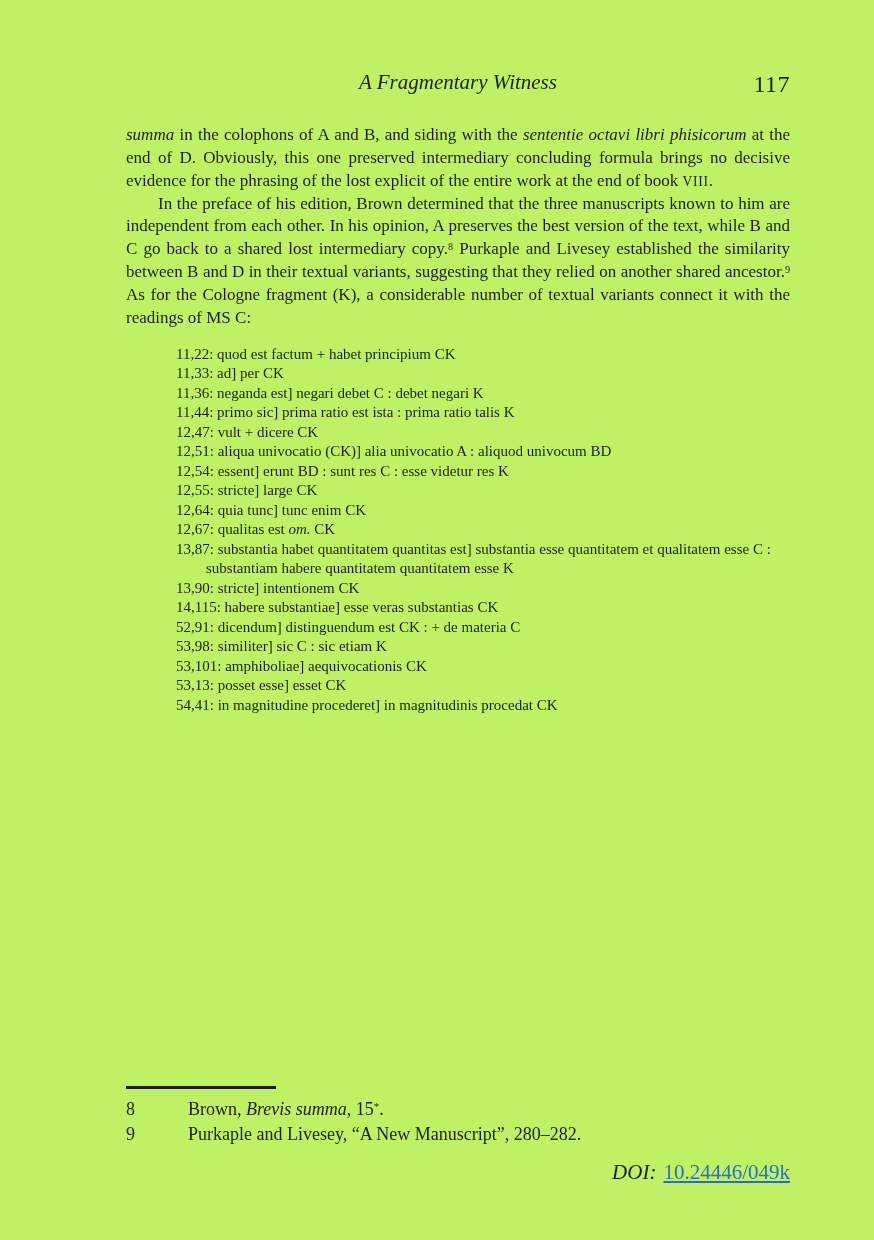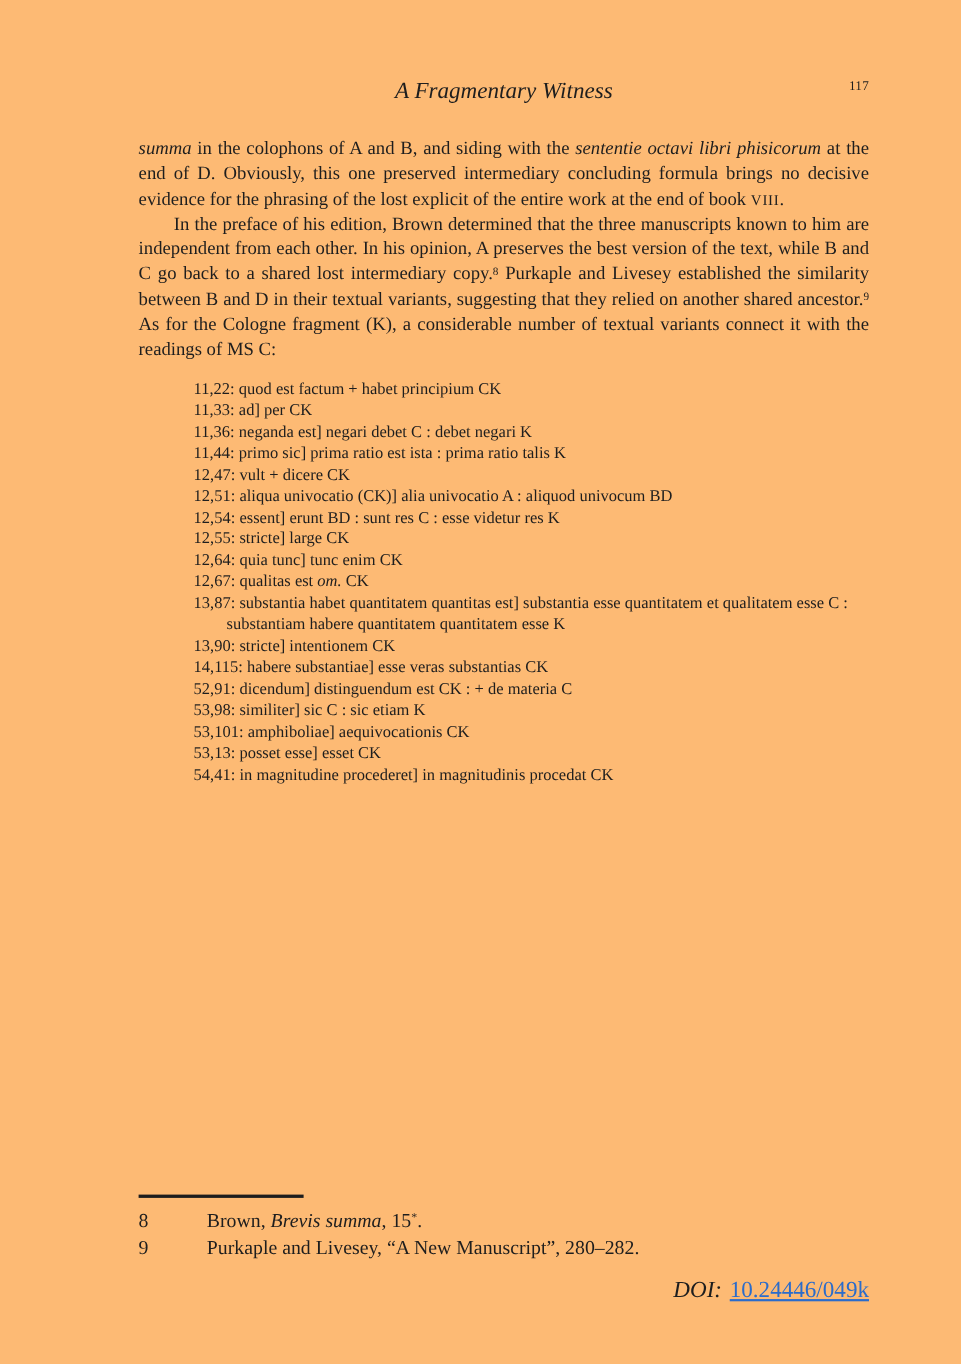--- a/index.html
+++ b/index.html
@@ -1,25 +1,25 @@
 <!DOCTYPE html>
 <html><head>
 <meta charset="utf-8">
 <style>
   * { margin:0; padding:0; box-sizing:border-box; }
   html, body { background:#ffffff; }
   .page {
     position:relative; width:874px; height:1240px; overflow:hidden;
-    background:#fdba74; color:#1e1e1e;
+    background:#bef264; color:#1e1e1e;
     font-family:"Liberation Serif","DejaVu Serif",serif;
   }
   .content { position:absolute; left:126px; top:70px; width:664px; }
   .running-head { position:relative; height:30px; margin-bottom:24px; font-size:21px; }
   .head-title { position:absolute; left:0; right:0; text-align:center; font-style:italic; }
-  .page-number { position:absolute; right:0; top:1px; font-size:12px; letter-spacing:0.02em; }
+  .page-number { position:absolute; right:0; top:1px; font-size:24px; letter-spacing:0.02em; }
   .para { font-size:17px; line-height:1.345; text-align:justify; }
   .para.indent { text-indent:32px; }
   .sc { font-size:0.8em; letter-spacing:0.05em; }
   sup { font-size:0.6em; vertical-align:baseline; position:relative; top:-0.45em; line-height:0; }
   i { font-style:italic; }
   .variants { list-style:none; margin:15px 0 0 50px; font-size:15px; line-height:1.3; }
   .variant { padding-left:30px; text-indent:-30px; }
   .page-footer { position:absolute; left:126px; top:1086px; width:664px; }
   .fn-rule { width:150px; height:3px; background:#1d1d1d; }
   .footnotes { margin-top:8px; }

